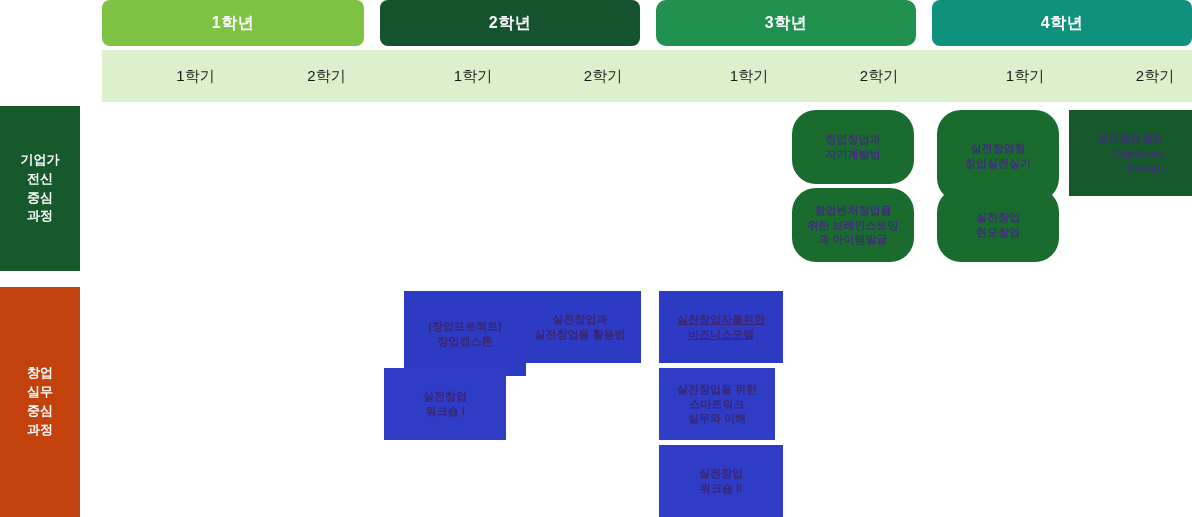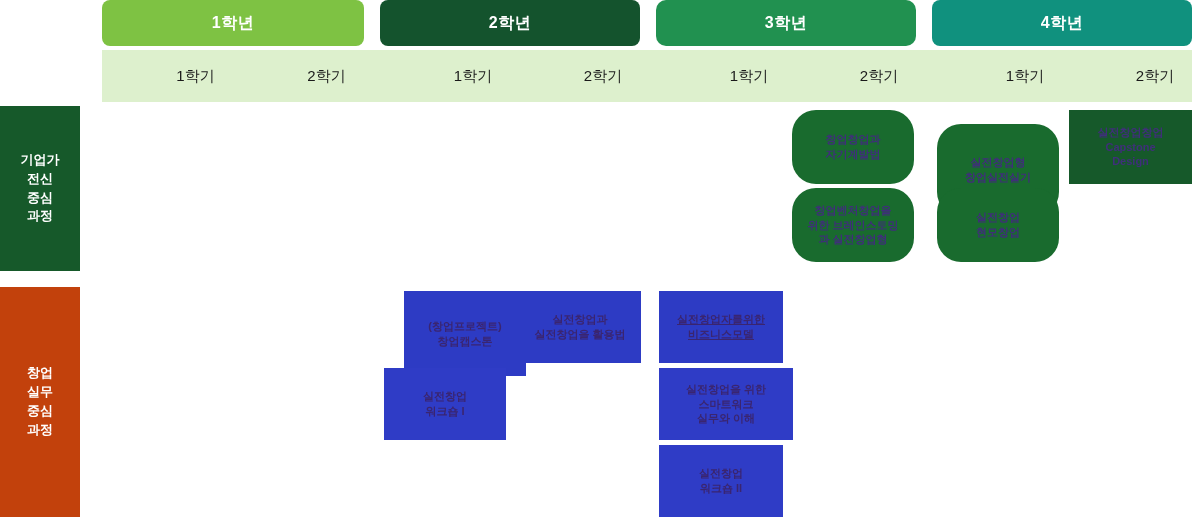--- a/index.html
+++ b/index.html
@@ -99,37 +99,37 @@
     </div>
   <div class="track track-b" style="background: #c2410c;">
       <span style="white-space:pre-line">창업
 실무
 중심
 과정</span>
     </div>
 
   <div class="course c-green" id="c0" style="left: 792px; top: 110px; width: 122px; height: 74px;"><span>창업창업과
 자기계발법</span></div>
-  <div class="course c-green" id="c1" style="left: 937px; top: 124px; width: 122px; height: 92px;"><span>실전창업형
+  <div class="course c-green" id="c1" style="left: 937px; top: 110px; width: 122px; height: 92px;"><span>실전창업형
 창업실전실기</span></div>
-  <div class="course c-green-dark" id="c2" style="left: 1069px; top: 110px; width: 123px; height: 74px;"><span>실전창업창업
+  <div class="course c-green-dark" id="c2" style="left: 1069px; top: 110px; width: 123px; height: 86px; text-align: right;"><span>실전창업창업
 Capstone
 Design</span></div>
   <div class="course c-green" id="c3" style="left: 792px; top: 188px; width: 122px; height: 74px;"><span>창업벤처창업을
 위한 브레인스토밍
-과 실전창업형</span></div>
+과 아이템발굴</span></div>
   <div class="course c-green" id="c4" style="left: 937px; top: 188px; width: 122px; height: 74px;"><span>실전창업
 현모창업</span></div>
   <div class="course c-blue" id="c5" style="left: 404px; top: 291px; width: 122px; height: 85px;"><span>(창업프로젝트)
 창업캡스톤</span></div>
   <div class="course c-blue" id="c6" style="left: 519px; top: 291px; width: 122px; height: 72px;"><span>실전창업과
 실전창업을 활용법</span></div>
   <div class="course c-blue" id="c7" style="left: 659px; top: 291px; width: 124px; height: 72px; text-decoration: underline;"><span>실전창업자를위한
 비즈니스모델</span></div>
   <div class="course c-blue2" id="c8" style="left: 384px; top: 368px; width: 122px; height: 72px;"><span>실전창업
 워크숍 I</span></div>
-  <div class="course c-blue2" id="c9" style="left: 659px; top: 368px; width: 134px; height: 72px;"><span>실전창업을 위한
+  <div class="course c-blue2" id="c9" style="left: 659px; top: 368px; width: 116px; height: 72px;"><span>실전창업을 위한
 스마트워크
 실무와 이해</span></div>
   <div class="course c-blue2" id="c10" style="left: 659px; top: 445px; width: 124px; height: 72px;"><span>실전창업
 워크숍 II</span></div>
 
 </div>
 
 </body></html>

